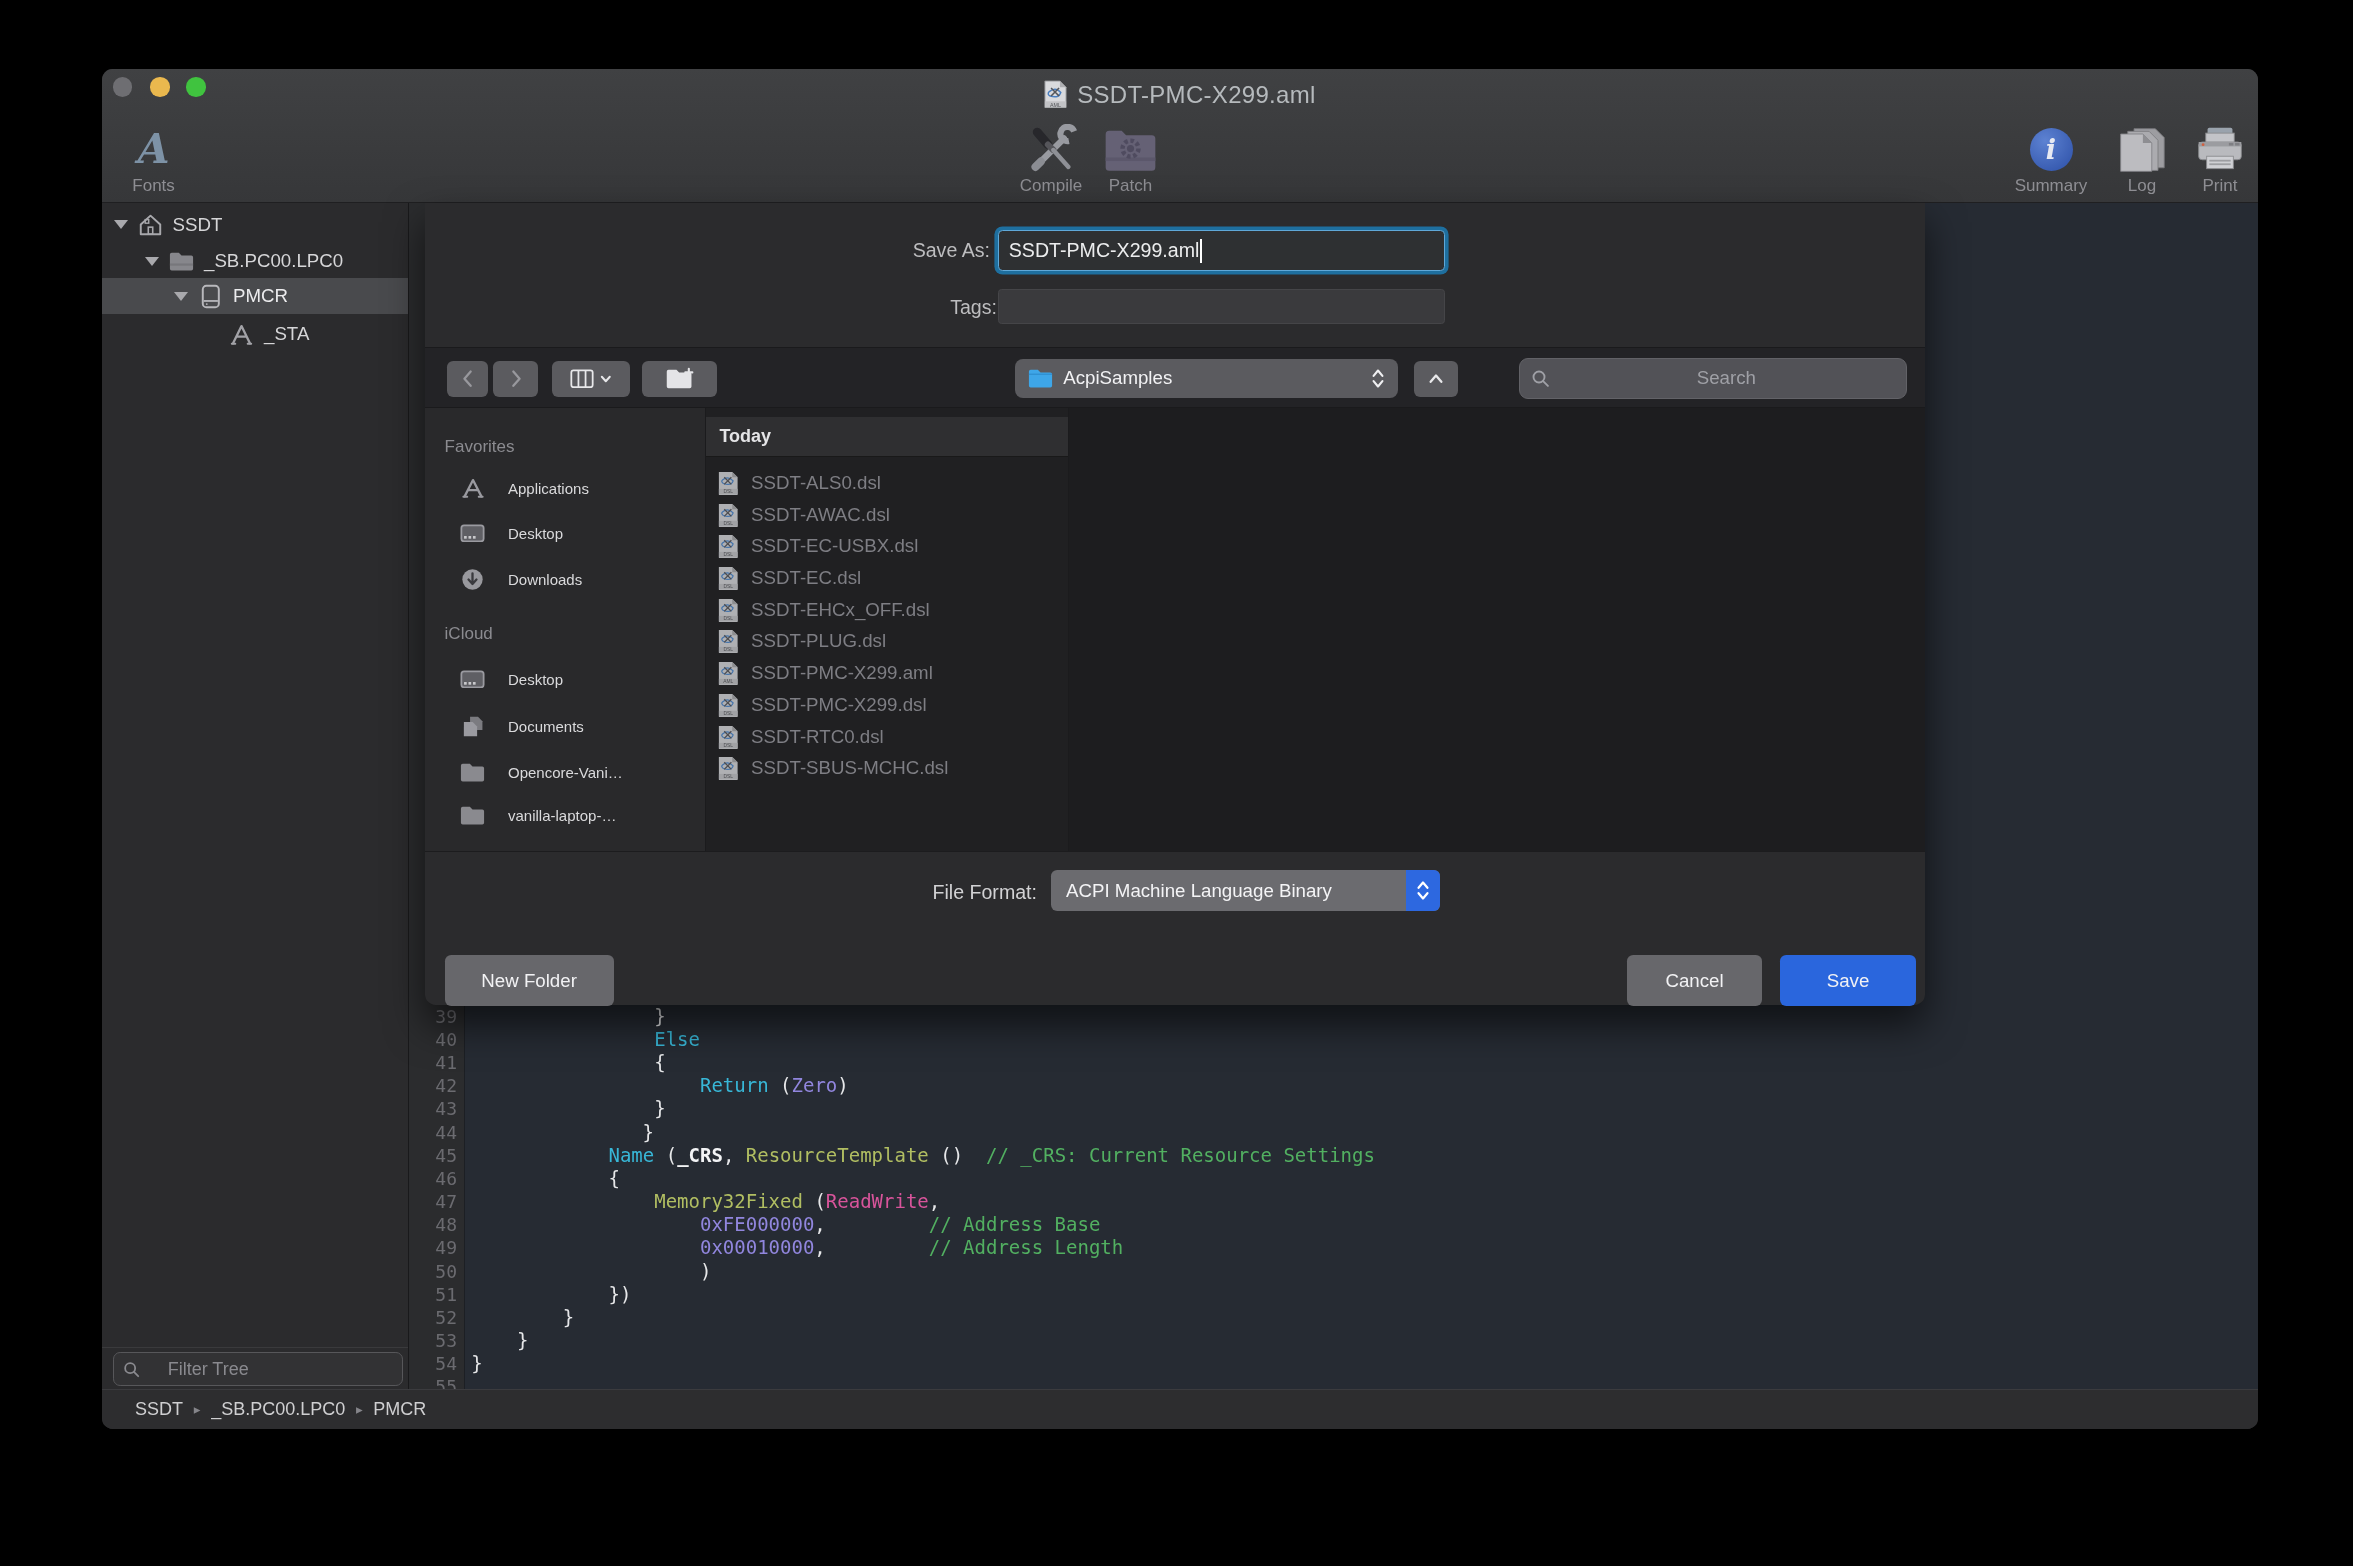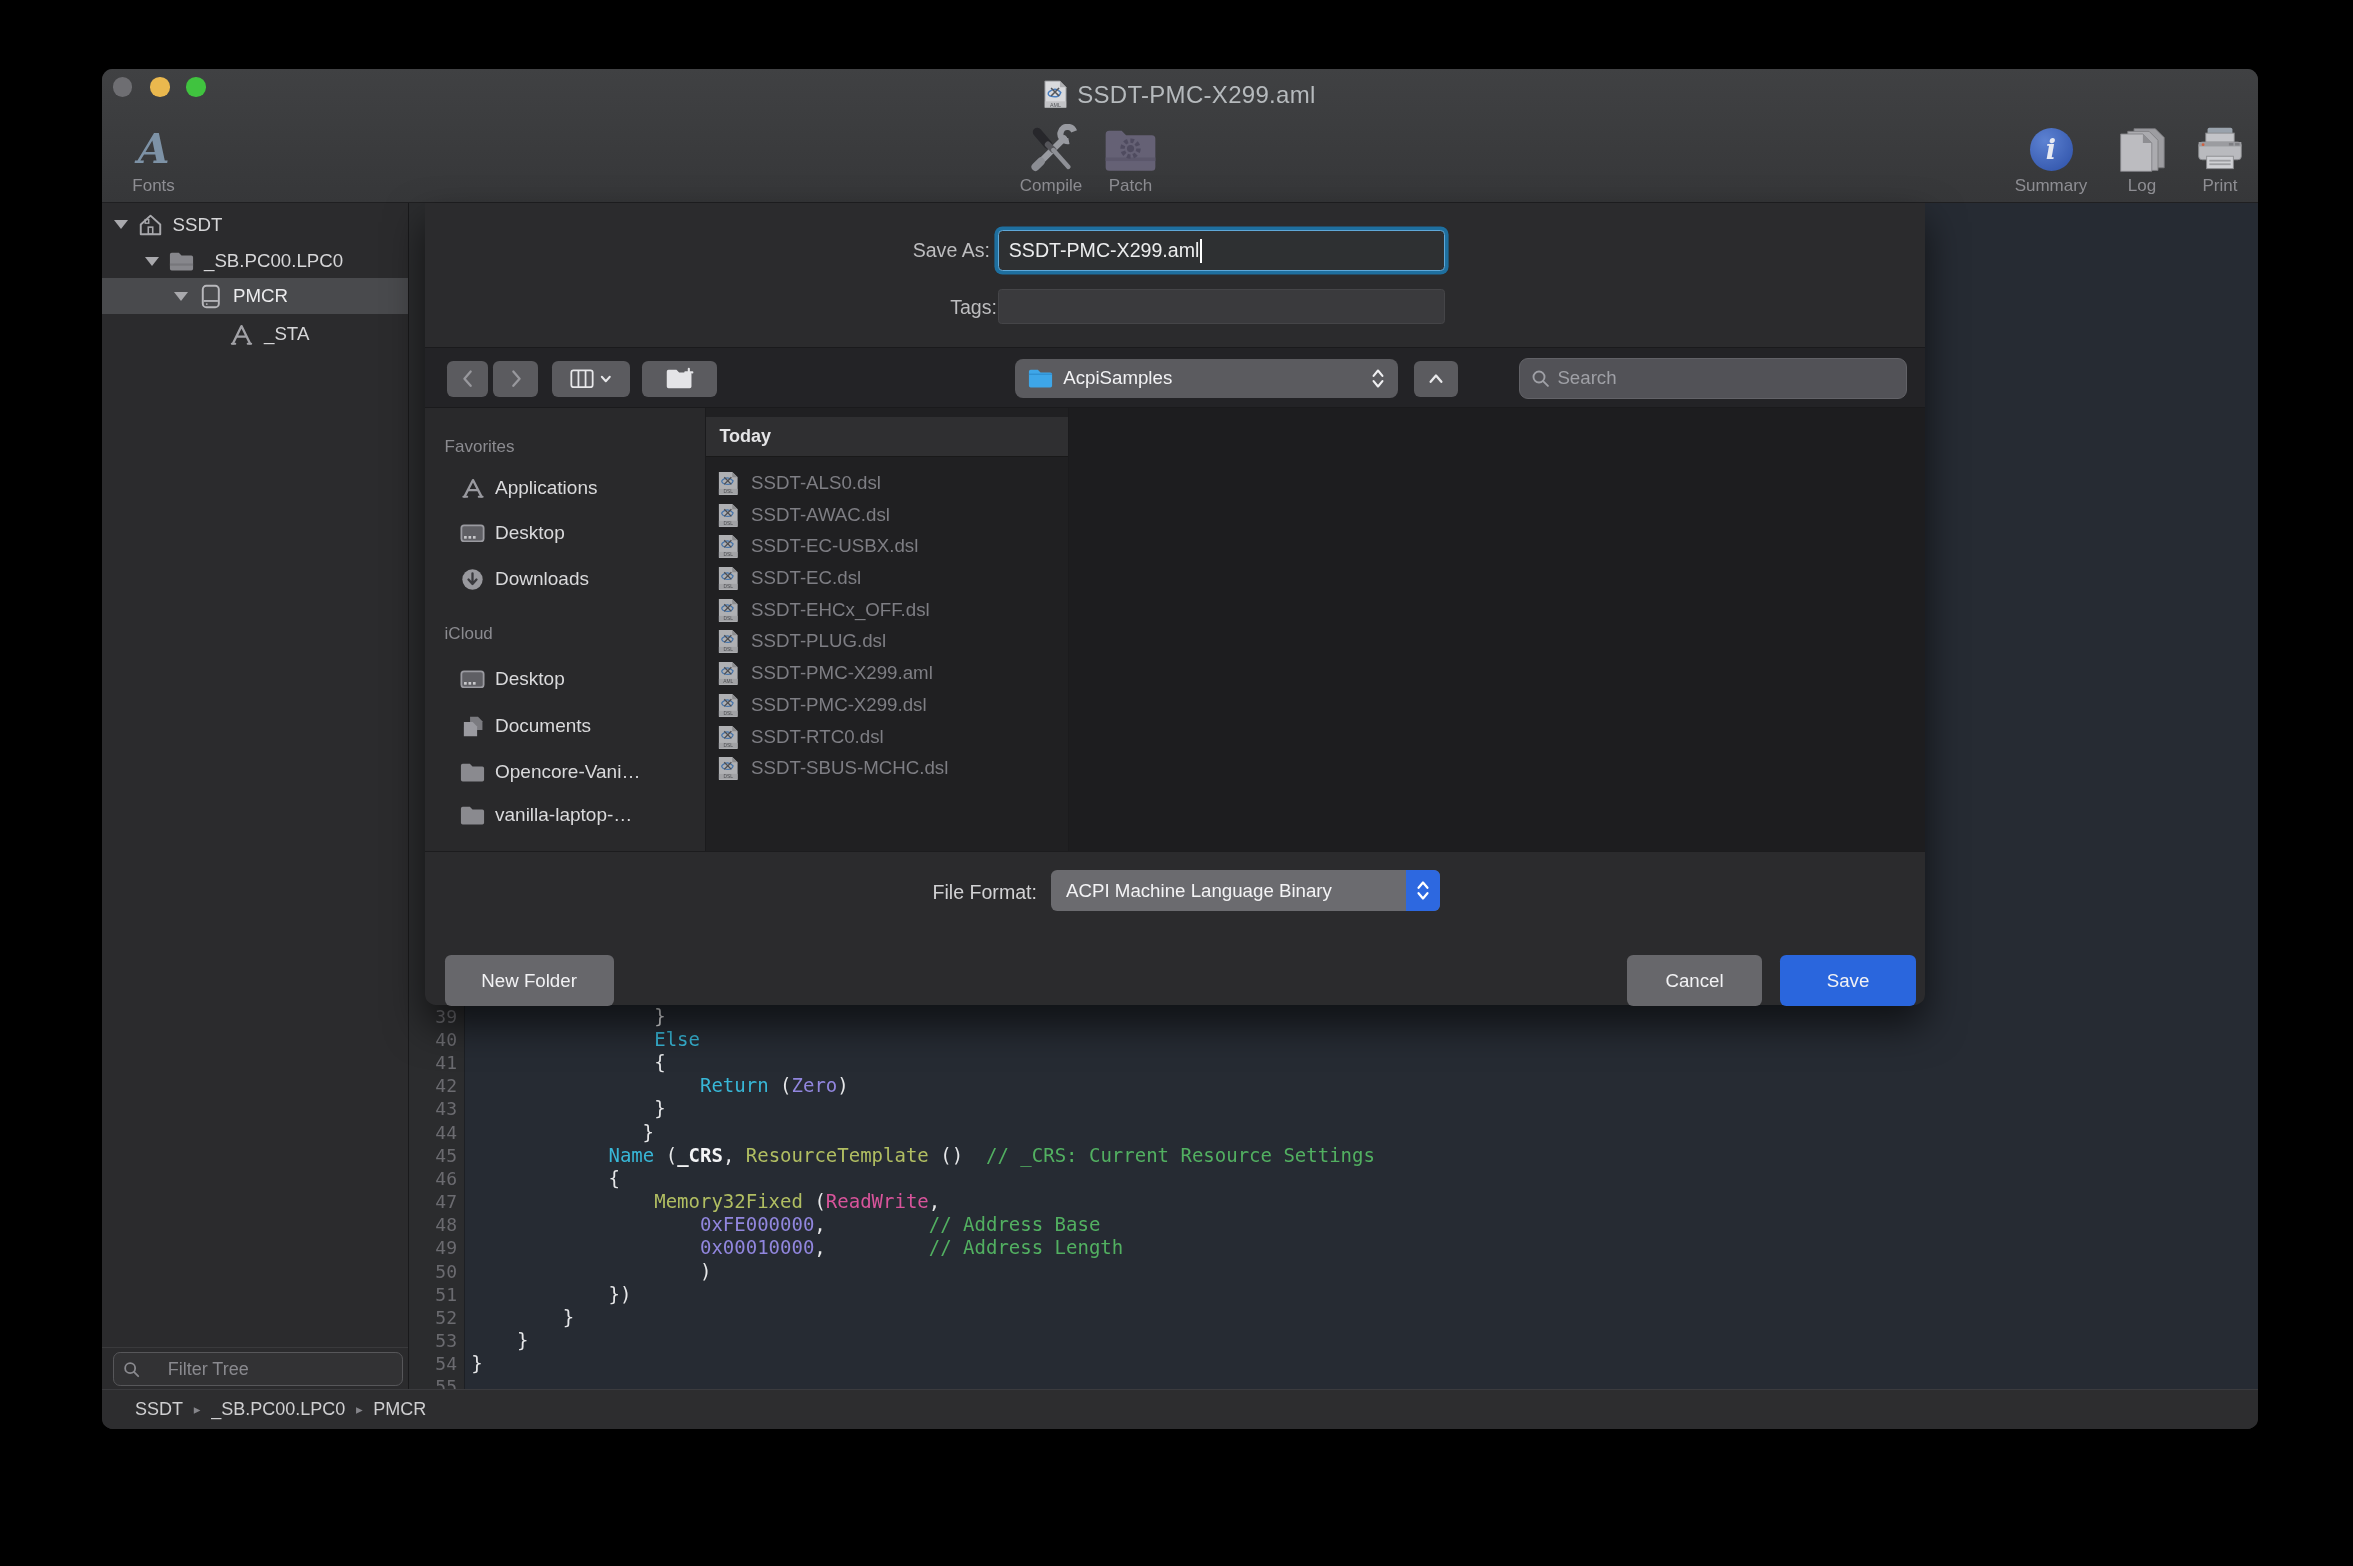--- a/index.html
+++ b/index.html
@@ -96,32 +96,32 @@
              border-top:0.9px solid #1a1a1c; border-bottom:0.9px solid #1a1a1c; }
   .nav-btn { position:absolute; top:12.5px; height:36px; background:#5b5b5f; border-radius:6.2px;
              display:flex; align-items:center; justify-content:center; }
   .popup { position:absolute; left:590px; top:10.7px; width:383px; height:39px; background:#5b5b5f;
            border-radius:8px; display:flex; align-items:center; padding:0 12.5px; gap:10.7px; }
   .popup-label { flex:1; font-size:18.7px; color:#f2f2f4; }
   .search-box { position:absolute; left:1094px; top:9.8px; width:388px; height:41px;
                 background:#525257; border:0.9px solid #626267; border-radius:9px;
                 display:flex; align-items:center; padding:0 10.7px; gap:8px; }
   .search-box input { flex:1; background:transparent; border:none; outline:none;
-                      font-size:18.7px; color:#e4e4e6; font-family:inherit; }
+                      font-size:18.7px; color:#e4e4e6; font-family:inherit;text-align:center; }
   .search-box input::placeholder { color:#9fa0a6; }
 
   .browser { position:absolute; left:0; top:205px; width:100%; height:443px; display:flex; }
   .fav-col { position:relative; width:281px; height:100%; background:#29292b;
              border-right:0.9px solid #1b1b1d; }
   .files-col { position:relative; width:363px; height:100%; background:#202022;
                border-right:0.9px solid #1b1b1d; }
   .empty-col { position:relative; flex:1; height:100%; background:#1d1d1f; }
   .side-head { position:absolute; left:19.6px; font-size:17px; color:#8b8b90; }
   .side-item { position:absolute; left:0; width:100%; height:32px; display:flex;
-               align-items:center; padding-left:35px; gap:10px; font-size:19px; color:#dadadc; }
+               align-items:center; padding-left:35px; gap:23px; font-size:15px; color:#dadadc; }
   .side-item .ic { width:25px; display:flex; justify-content:center; flex:none; }
   .today-head { position:absolute; left:0; top:9px; width:100%; height:40px; background:#2f2f31;
                 border-bottom:0.9px solid #191919; display:flex; align-items:center;
                 padding-left:13.4px; font-size:18px; font-weight:bold; color:#e4e4e6; }
   .file-row { position:absolute; left:0; width:100%; height:32px; display:flex;
               align-items:center; padding-left:11.6px; gap:13px; }
   .file-row .fname { font-size:18.7px; color:#7e7e84; }
   .ficon { flex:none; display:flex; opacity:.85; }
 
   .format-bar { position:absolute; left:0; top:648px; width:100%; height:89px;

